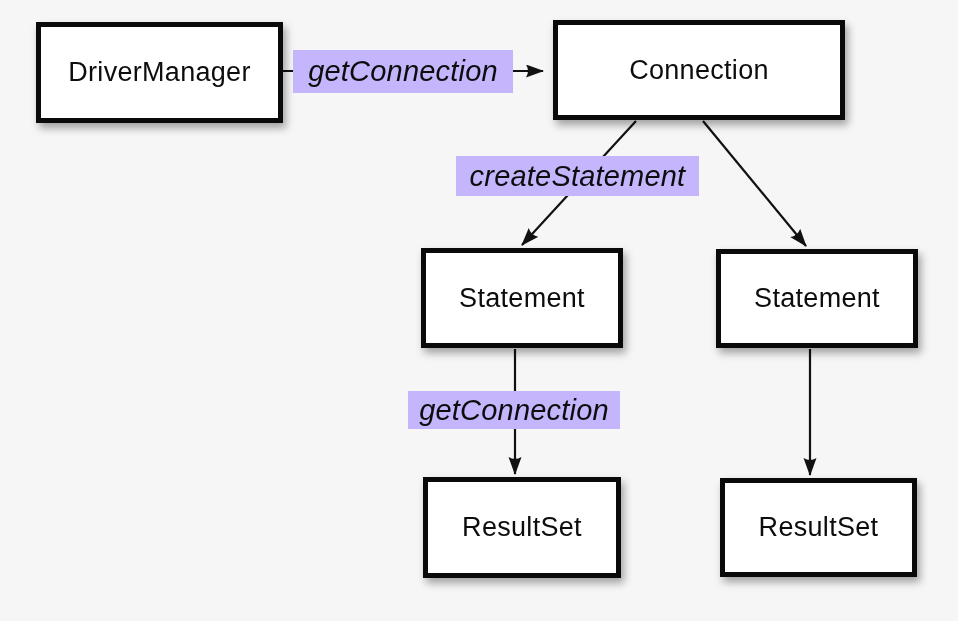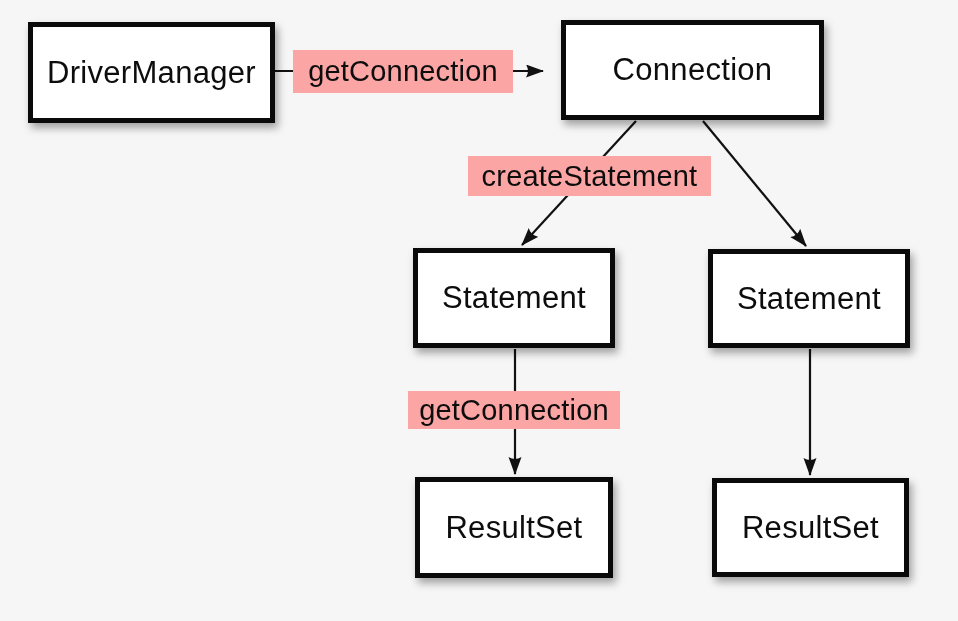--- a/index.html
+++ b/index.html
@@ -22,46 +22,48 @@
   .node {
     position: absolute;
     z-index: 2;
     box-sizing: border-box;
     background: #ffffff;
     border: 5px solid #0a0a0a;
     box-shadow: 3px 5px 8px rgba(0,0,0,0.35);
     display: flex;
     align-items: center;
     justify-content: center;
-    font-size: 31px;
+    font-size: 27px;
     letter-spacing: 0.3px;
     color: #0d0d0d;
+    margin-left: 8px;
   }
   .edge-label {
     position: absolute;
     z-index: 3;
-    background: #fca5a5;
+    background: #c4b5fd;
     display: flex;
     align-items: center;
     justify-content: center;
+    font-style: italic;
     font-size: 29px;
     letter-spacing: 0.2px;
     color: #0d0d0d;
     white-space: nowrap;
   }
   
   #node-driver-manager   { left: 28px;  top: 22px;  width: 247px; height: 101px; }
-  #node-connection       { left: 561px; top: 20px;  width: 263px; height: 100px; }
+  #node-connection       { left: 545px; top: 20px;  width: 292px; height: 100px; }
   #node-statement-left   { left: 413px; top: 248px; width: 202px; height: 100px; }
   #node-statement-right  { left: 708px; top: 249px; width: 202px; height: 99px; }
   #node-resultset-left   { left: 415px; top: 477px; width: 198px; height: 101px; }
   #node-resultset-right  { left: 712px; top: 478px; width: 197px; height: 99px; }
   
   #label-get-connection   { left: 293px; top: 50px;  width: 220px; height: 43px; }
-  #label-create-statement { left: 468px; top: 156px; width: 243px; height: 40px; }
+  #label-create-statement { left: 456px; top: 156px; width: 243px; height: 40px; }
   #label-execute-query    { left: 408px; top: 391px; width: 212px; height: 38px; }
 </style>
 </head>
 <body>
 
 <div class="canvas">
 
   <svg class="arrows" viewBox="0 0 958 621" xmlns="http://www.w3.org/2000/svg">
     <defs>
       <marker id="arrowhead" markerUnits="userSpaceOnUse" markerWidth="20" markerHeight="16" refX="17" refY="6.5" orient="auto">

